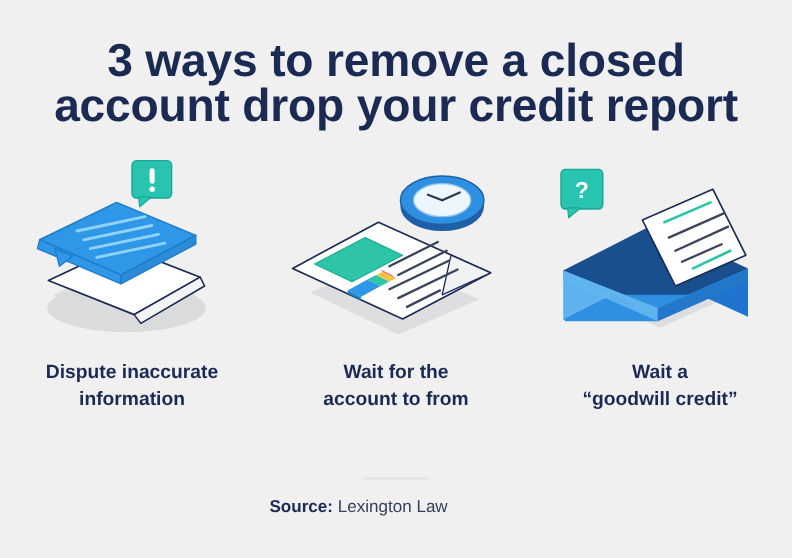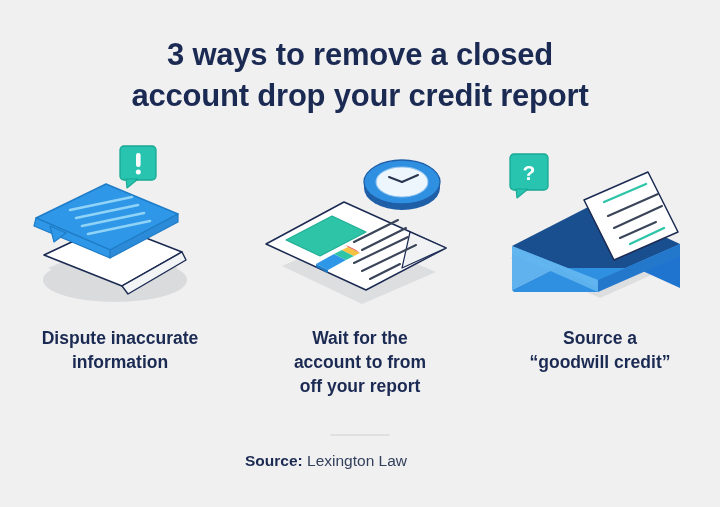--- a/index.html
+++ b/index.html
@@ -22,21 +22,21 @@
   }
 
   
   .title {
     position: absolute;
     top: 34px;
     left: 0;
     width: 720px;
     text-align: center;
     color: #1b2a52;
-    font-size: 31px;
+    font-size: 42px;
     font-weight: bold;
     line-height: 41px;
     letter-spacing: -0.2px;
   }
   .title .tline { display: block; }
 
   
   .cols {
     position: absolute;
     top: 140px;
@@ -179,21 +179,20 @@
             <g stroke="#2a3550" stroke-width="2" stroke-linecap="round">
               <line x1="152" y1="42" x2="139" y2="37"></line>
               <line x1="152" y1="42" x2="168" y2="35"></line>
             </g>
           </g>
         </svg>
       </div>
       <div class="caption">
         <span class="cline">Wait for the</span>
         <span class="cline">account to from</span>
-        <span class="cline">off your report</span>
       </div>
     </div>
 
     <div class="col">
       <div class="art">
         <svg width="220" height="180" viewBox="0 0 220 180">
 
           <polygon points="20,118 96,84 186,124 110,158" fill="#d9dadc" opacity="0.85"></polygon>
 
           <g>
@@ -223,21 +222,21 @@
           </g>
 
           <g>
             <rect x="20" y="14" width="38" height="36" rx="4" fill="#29c4b0" stroke="#17a894" stroke-width="1.3"></rect>
             <polygon points="26,49 38,49 27,58" fill="#29c4b0" stroke="#17a894" stroke-width="1.1" stroke-linejoin="round"></polygon>
             <text x="39" y="40" text-anchor="middle" font-family="Liberation Sans, sans-serif" font-size="21" font-weight="bold" fill="#ffffff">?</text>
           </g>
         </svg>
       </div>
       <div class="caption">
-        <span class="cline">Source a</span>
+        <span class="cline">Wait a</span>
         <span class="cline">“goodwill credit”</span>
       </div>
     </div>
 
   </div>
 
   <div class="divider"></div>
   <div class="source">
     <span class="lbl">Source:</span><span class="val"> Lexington Law</span>
   </div>

